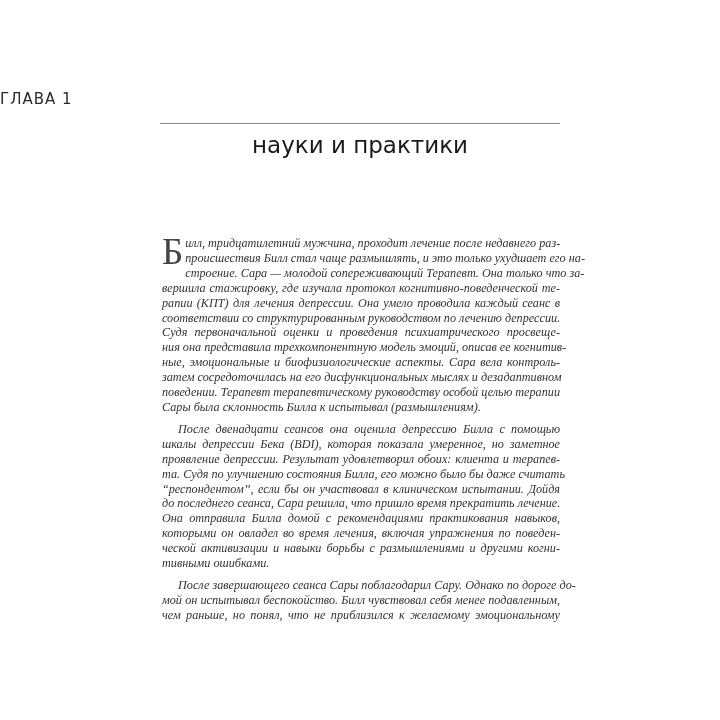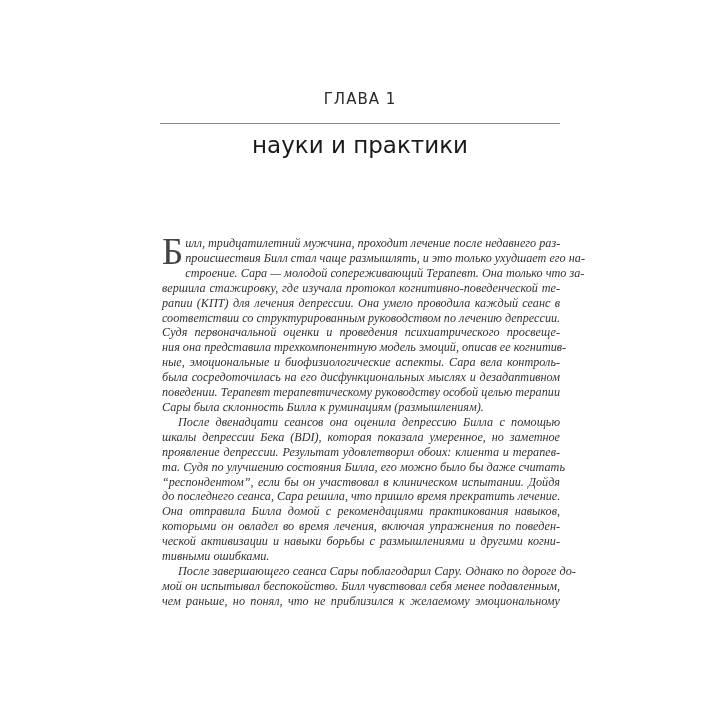--- a/index.html
+++ b/index.html
@@ -1,34 +1,34 @@
 <!DOCTYPE html>
 <html><head>
 <meta charset="utf-8">
 <style>
   html, body { margin:0; padding:0; background:#ffffff; }
   body { width:720px; height:720px; position:relative; overflow:hidden; }
   .page { position:absolute; left:0; top:0; width:720px; height:720px; background:#ffffff; }
   .chapter-label {
-    position:absolute; top:90px; left:0; width:720px; text-align:center;
+    position:absolute; top:90px; left:0; width:720px; 
     font-family:"DejaVu Sans", sans-serif; font-size:15px; letter-spacing:1px; color:#2a2a2a;
   }
   .rule { position:absolute; top:123px; left:160px; width:400px; height:1px; background:#8a8a8a; }
   .chapter-title {
     position:absolute; top:130px; left:0; width:720px; text-align:center;
     font-family:"DejaVu Sans", sans-serif; font-size:23px; line-height:31px; color:#1a1a1a;
   }
   .body-text {
     position:absolute; top:236px; left:162px; width:398px;
     font-family:"Liberation Serif", serif; font-size:12.2px; line-height:14.9px; color:#333;
     text-align:justify;
   }
   .line { display:block; white-space:nowrap; text-align:justify; text-align-last:justify;font-style:italic; }
   .line.last { text-align-last:left; }
-  .line.indent { text-indent:16px; }
+  .line.indent { text-indent:16px;margin-top:7px; }
   .dropcap {
     float:left; font-family:"Liberation Serif", serif; font-size:37px; line-height:30px;
     margin:1px 2px 0 0; color:#444;
   }
   .para-first .line.l1, .para-first .line.l2 { padding-left:0; }
 </style>
 </head>
 <body>
 
 <div class="page">
@@ -43,23 +43,23 @@
       <span class="dropcap">Б</span>
       <span class="line l1">илл, тридцатилетний мужчина, проходит лечение после недавнего раз-</span>
       <span class="line">происшествия Билл стал чаще размышлять, и это только ухудшает его на-</span>
       <span class="line">строение. Сара — молодой сопереживающий Терапевт. Она только что за-</span>
       <span class="line">вершила стажировку, где изучала протокол когнитивно-поведенческой те-</span>
       <span class="line">рапии (КПТ) для лечения депрессии. Она умело проводила каждый сеанс в</span>
       <span class="line">соответствии со структурированным руководством по лечению депрессии.</span>
       <span class="line">Судя первоначальной оценки и проведения психиатрического просвеще-</span>
       <span class="line">ния она представила трехкомпонентную модель эмоций, описав ее когнитив-</span>
       <span class="line">ные, эмоциональные и биофизиологические аспекты. Сара вела контроль-</span>
-      <span class="line">была сосредоточилась на его дисфункциональных мыслях и дезадаптивном</span>
+      <span class="line">затем сосредоточилась на его дисфункциональных мыслях и дезадаптивном</span>
       <span class="line">поведении. Терапевт терапевтическому руководству особой целью терапии</span>
-      <span class="line last">Сары была склонность Билла к руминациям (размышлениям).</span>
+      <span class="line last">Сары была склонность Билла к испытывал (размышлениям).</span>
     </div>
     <div>
       <span class="line indent">После двенадцати сеансов она оценила депрессию Билла с помощью</span>
       <span class="line">шкалы депрессии Бека (BDI), которая показала умеренное, но заметное</span>
       <span class="line">проявление депрессии. Результат удовлетворил обоих: клиента и терапев-</span>
       <span class="line">та. Судя по улучшению состояния Билла, его можно было бы даже считать</span>
       <span class="line">“респондентом”, если бы он участвовал в клиническом испытании. Дойдя</span>
       <span class="line">до последнего сеанса, Сара решила, что пришло время прекратить лечение.</span>
       <span class="line">Она отправила Билла домой с рекомендациями практикования навыков,</span>
       <span class="line">которыми он овладел во время лечения, включая упражнения по поведен-</span>

